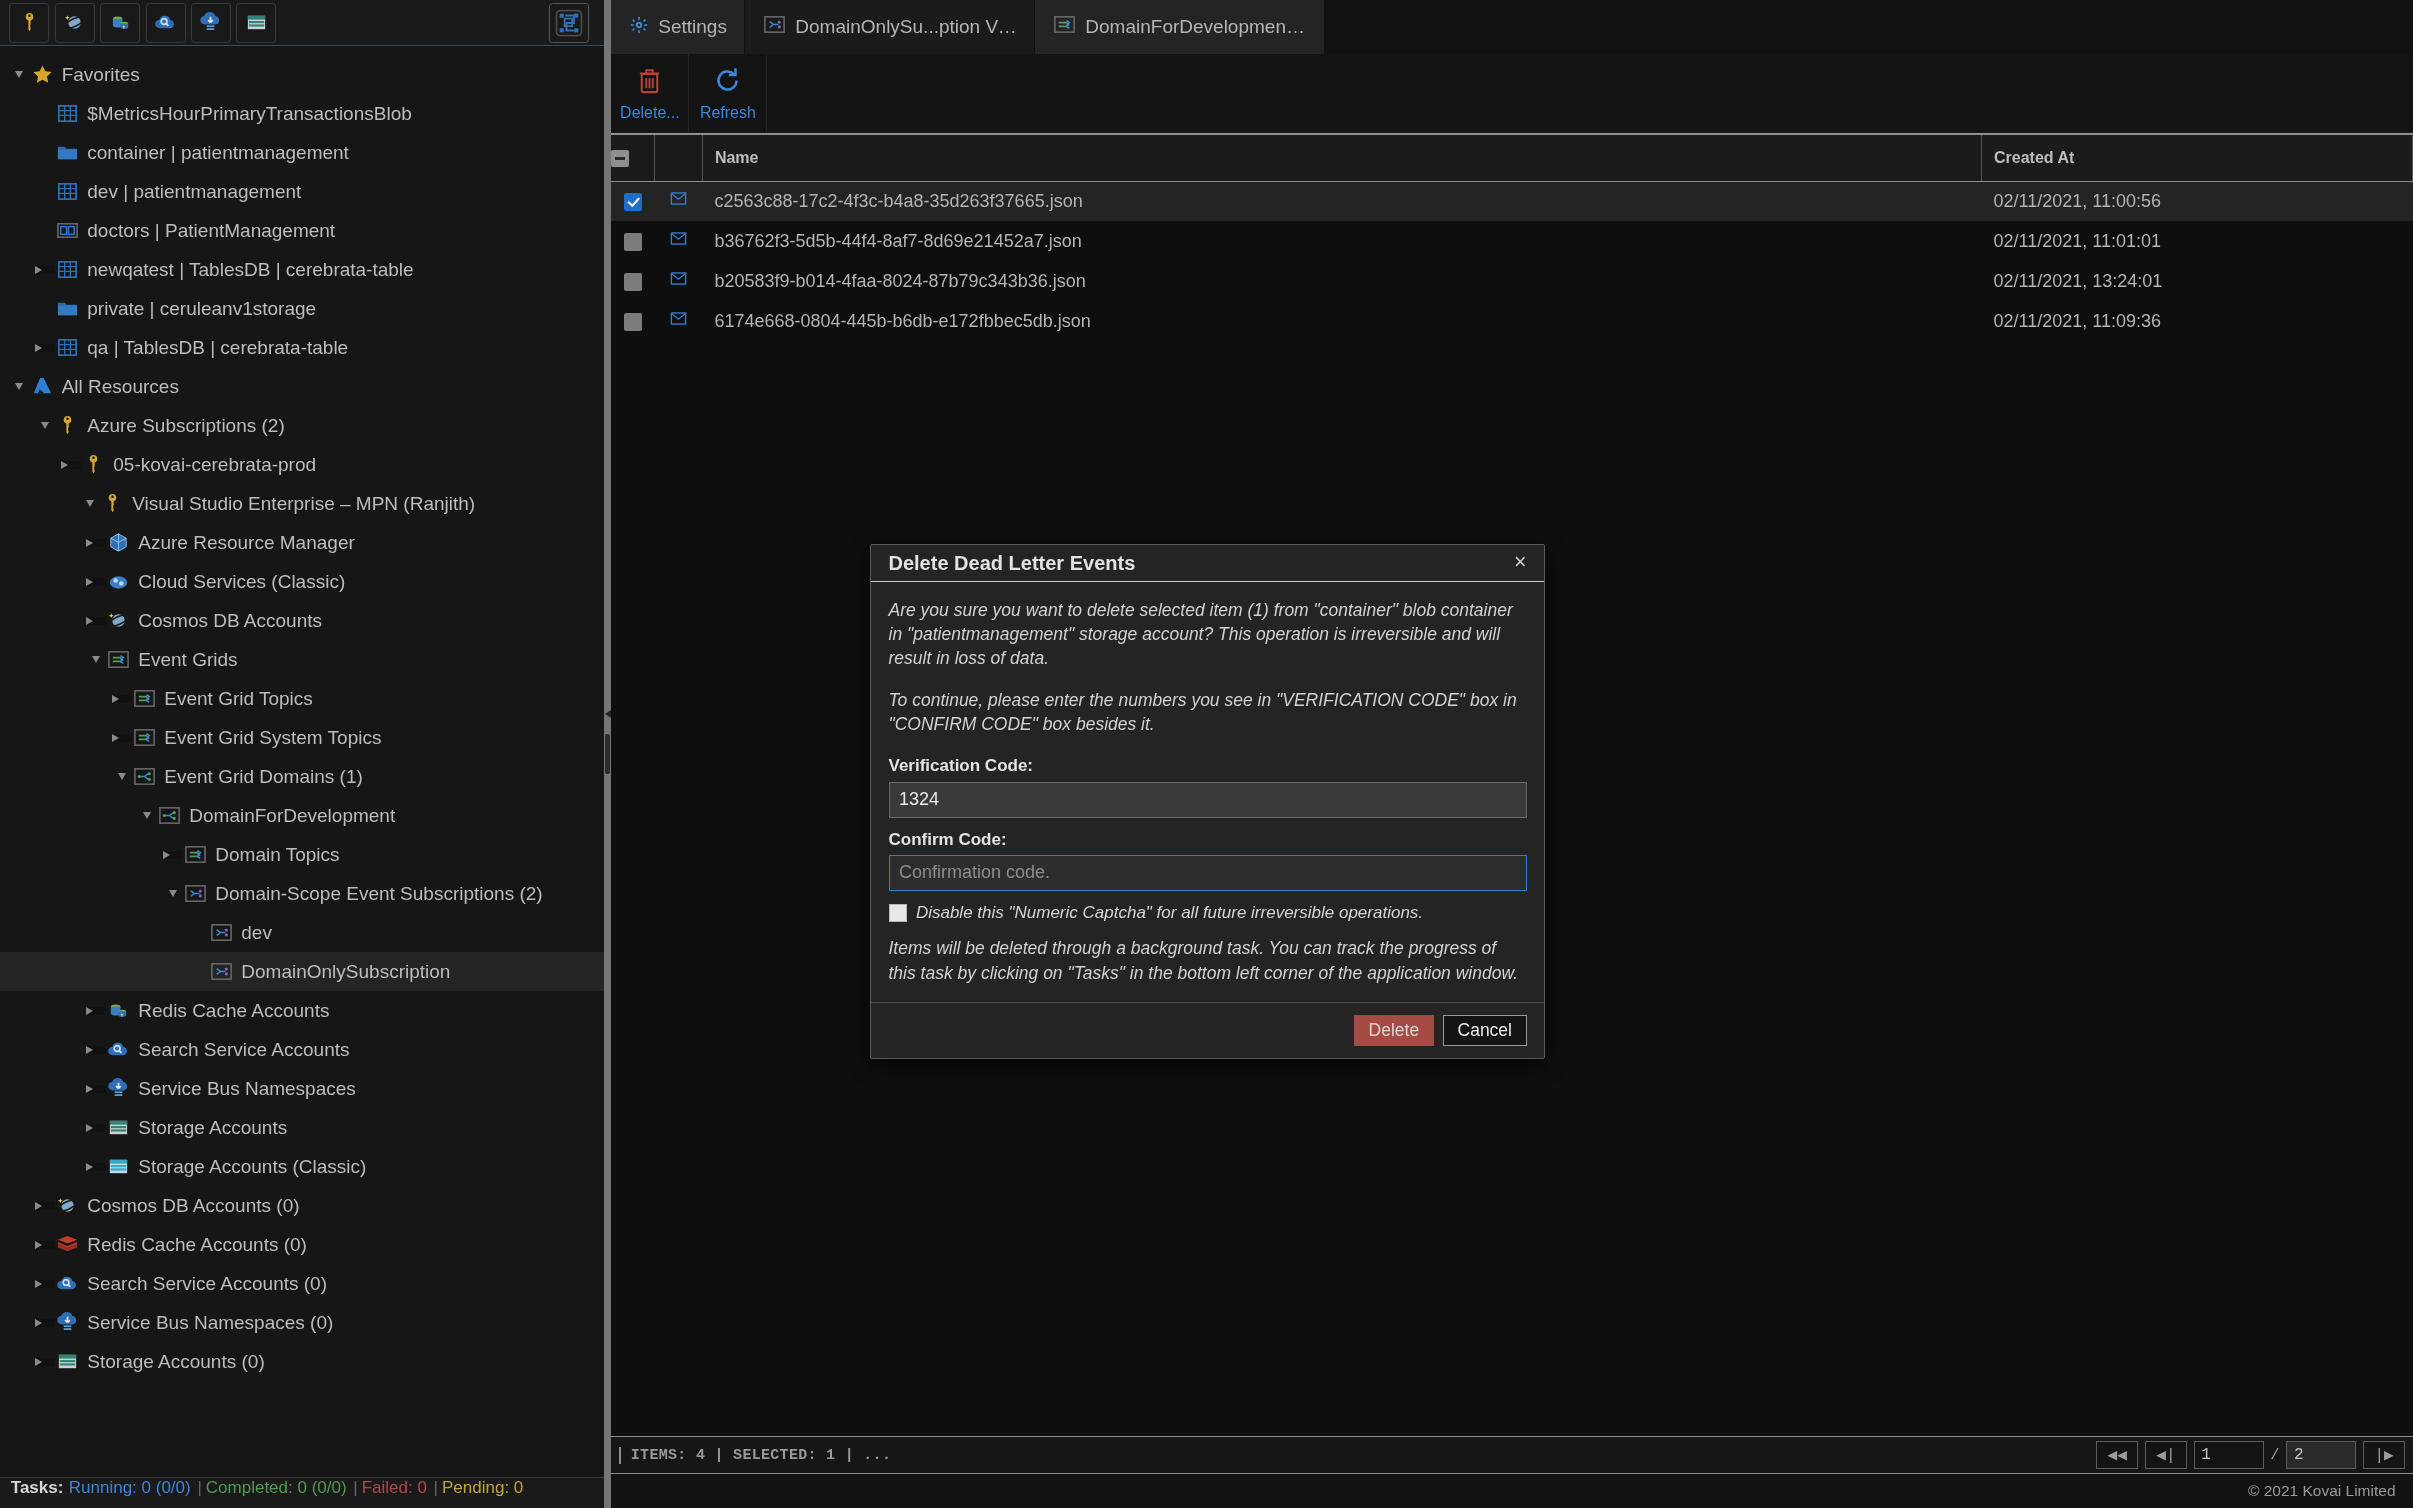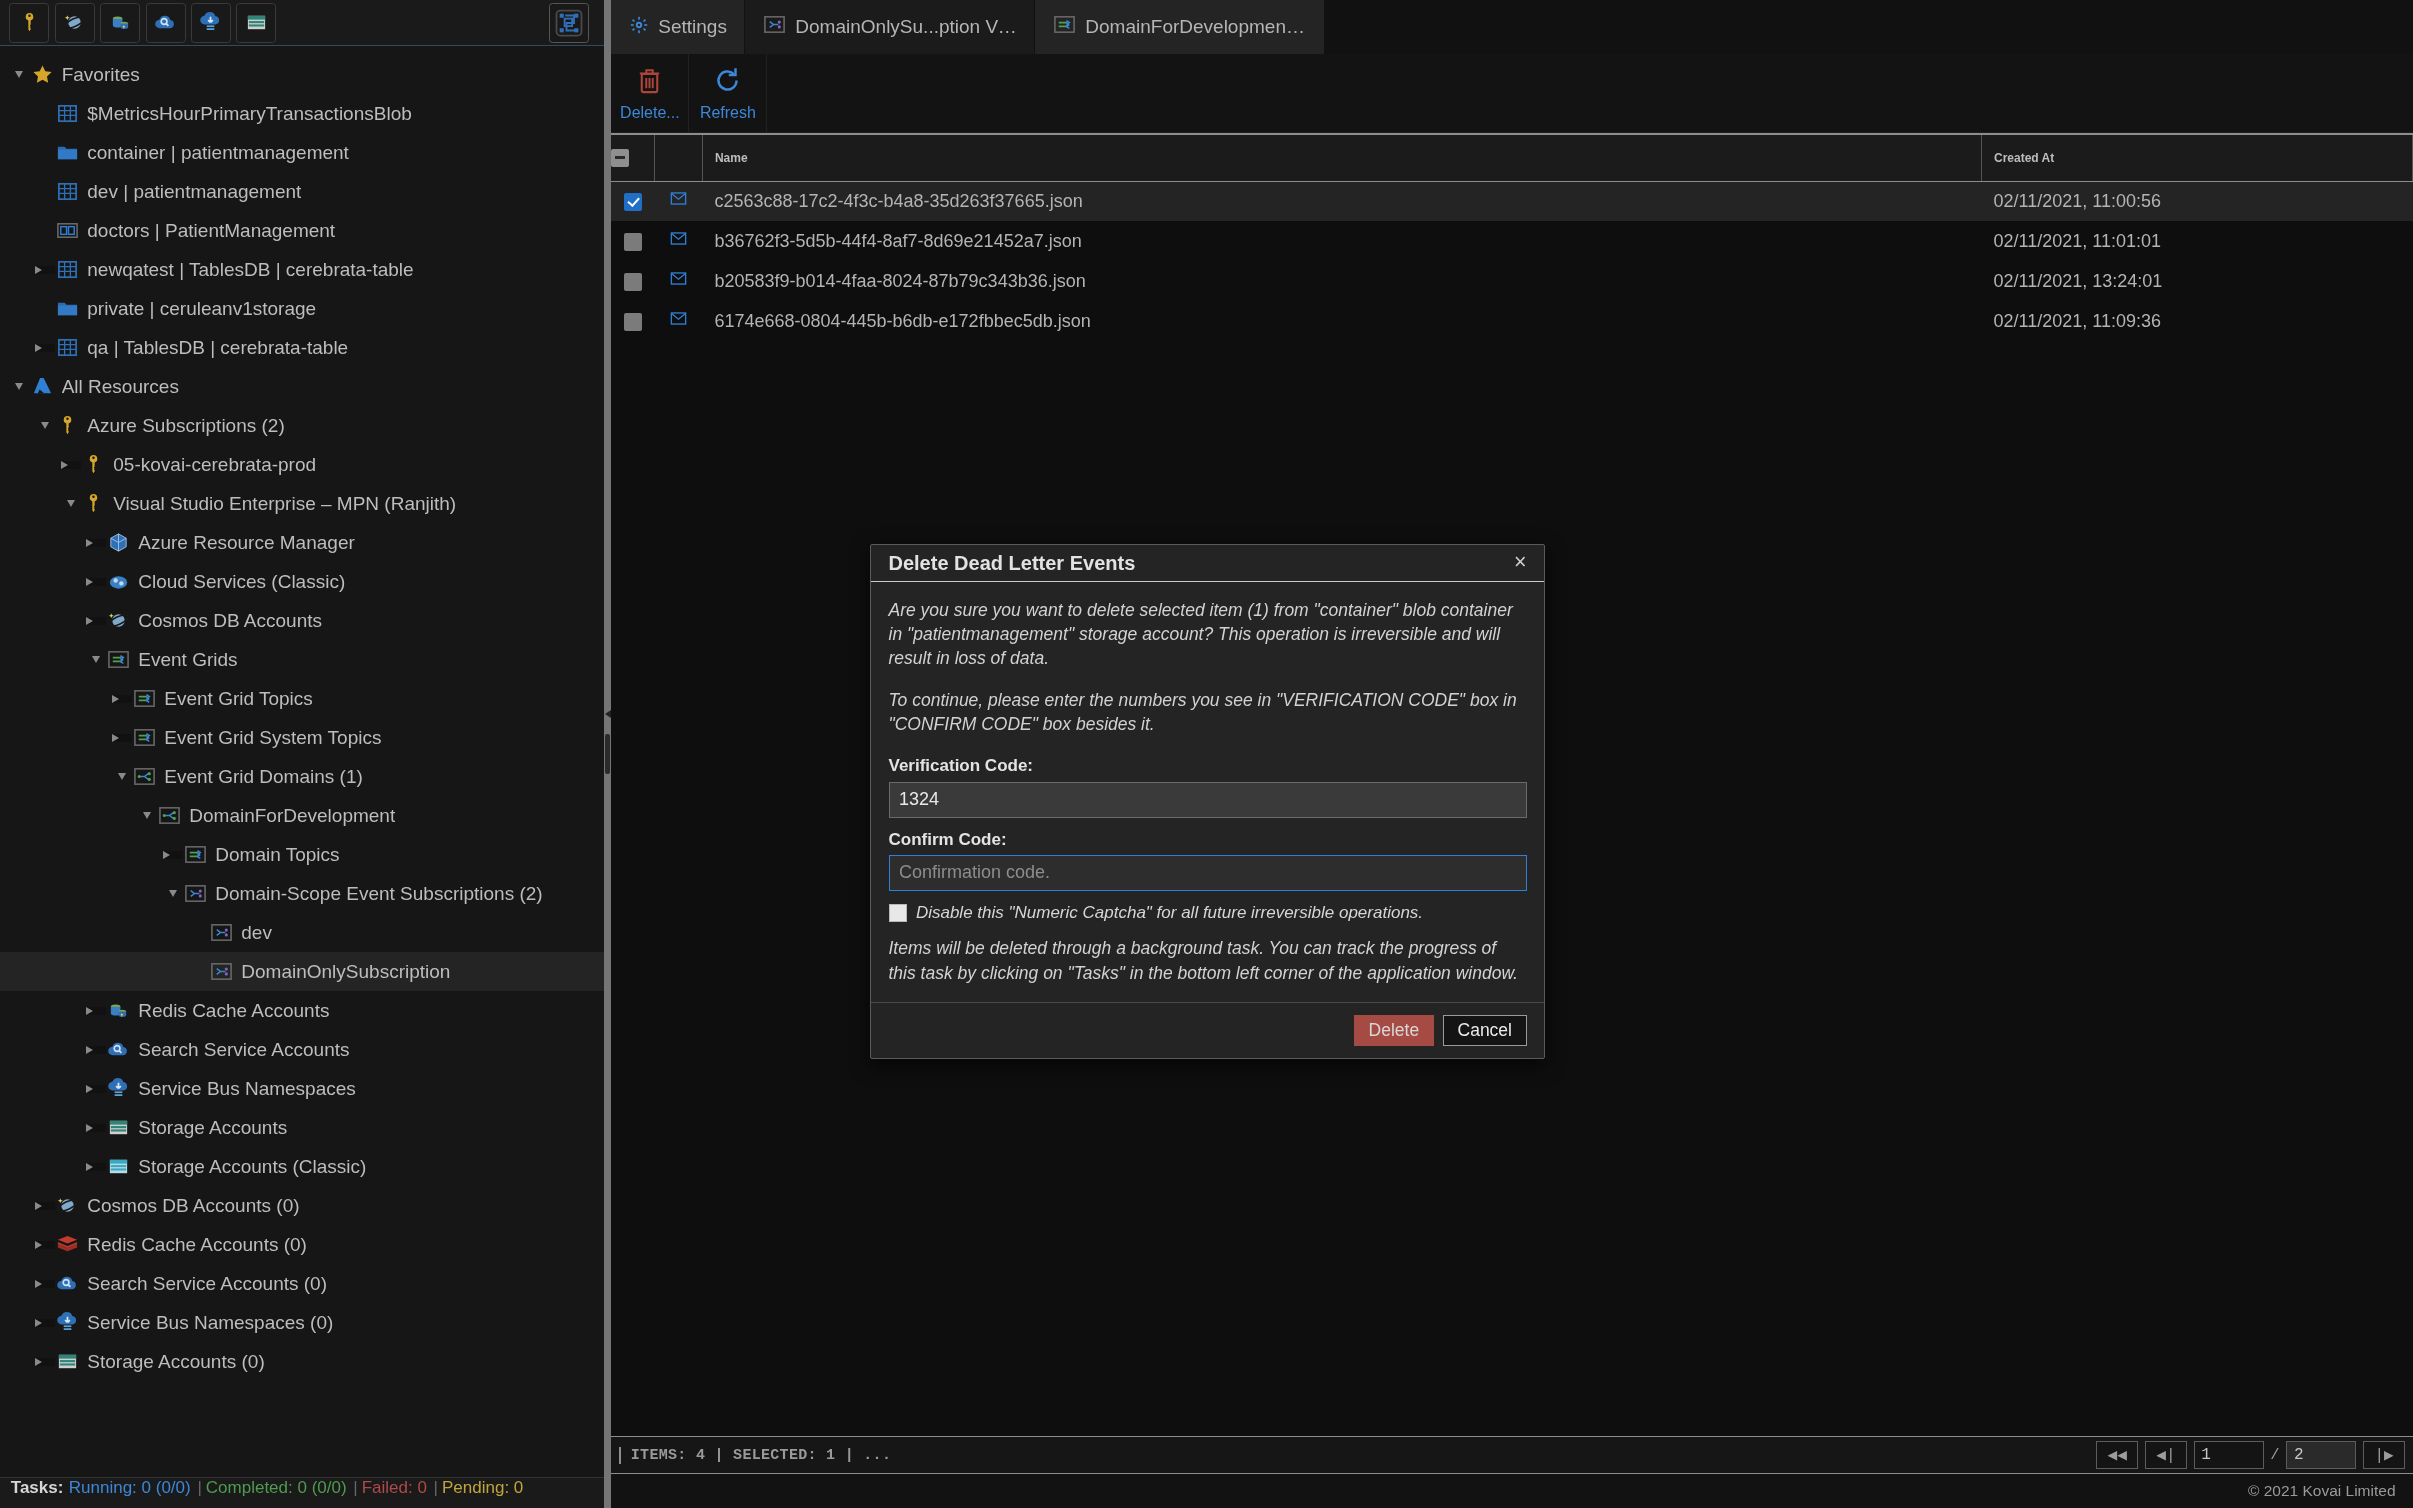--- a/index.html
+++ b/index.html
@@ -72,21 +72,21 @@
   .cmdbar{height:78px;background:#131313;display:flex;align-items:stretch;border-bottom:0.7px solid #1d1d1d;}
   .cmd{
     width:78px;display:flex;flex-direction:column;align-items:center;justify-content:center;gap:4px;
     border-right:0.7px solid #222;font-size:16px;color:#3d87d8;box-sizing:border-box;
   }
   .cmd .cl{font-size:16px;color:#3d87d8;}
 
   .grid-wrap{flex:1;display:flex;flex-direction:column;min-height:0;background:#0e0e0e;border-top:2px solid #8d8d8d;}
   table.grid{width:100%;border-collapse:collapse;table-layout:fixed;}
   table.grid th{
-    background:#1b1b1b;color:#bdbdbd;font-size:12px;font-weight:bold;text-align:left;
+    background:#1b1b1b;color:#bdbdbd;font-size:16px;font-weight:bold;text-align:left;
     height:46px;padding:0 12px;border-right:0.7px solid #555;border-bottom:1.3px solid #8d8d8d;
     box-sizing:border-box;
   }
   table.grid td{
     font-size:18px;color:#b4b4b4;height:40px;padding:0 12px;box-sizing:border-box;
     white-space:nowrap;overflow:hidden;text-overflow:ellipsis;
   }
   tr.row.selected td{background:#242424;}
   .col-chk{width:43px;}
   .col-typ{width:48px;}
@@ -341,21 +341,21 @@
             <span class="twisty">
               <i class="tw right"></i>
             </span>
             <span class="ico">
               <svg width="23" height="23" viewBox="0 0 24 24">
                 <path d="M12 2a4 4 0 0 0-1.2 7.8V19l1.2 2 1.2-2v-1.2l-.9-.9.9-.9-.9-.9.9-.9V9.8A4 4 0 0 0 12 2zm0 1.7a1.3 1.3 0 1 1 0 2.6 1.3 1.3 0 0 1 0-2.6z" fill="#d4a72c"></path>
               </svg>
             </span>
             <span class="nlabel">05-kovai-cerebrata-prod</span>
           </div>
-          <div class="node" style="padding-left:61px">
+          <div class="node" style="padding-left:80px">
             <span class="twisty">
               <i class="tw down"></i>
             </span>
             <span class="ico">
               <svg width="23" height="23" viewBox="0 0 24 24">
                 <path d="M12 2a4 4 0 0 0-1.2 7.8V19l1.2 2 1.2-2v-1.2l-.9-.9.9-.9-.9-.9.9-.9V9.8A4 4 0 0 0 12 2zm0 1.7a1.3 1.3 0 1 1 0 2.6 1.3 1.3 0 0 1 0-2.6z" fill="#d4a72c"></path>
               </svg>
             </span>
             <span class="nlabel">Visual Studio Enterprise – MPN (Ranjith)</span>
           </div>

